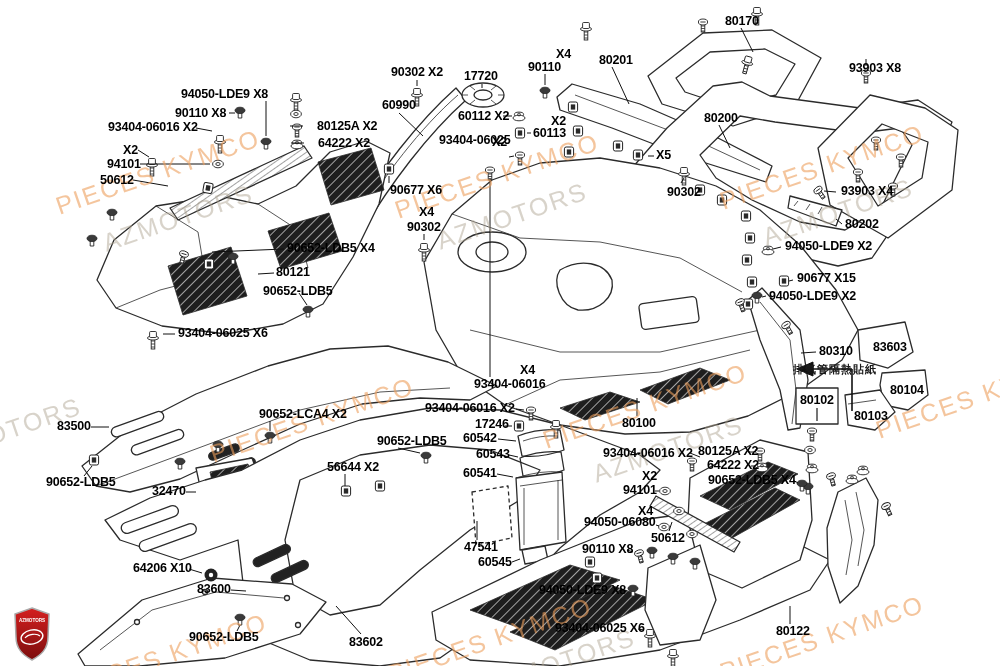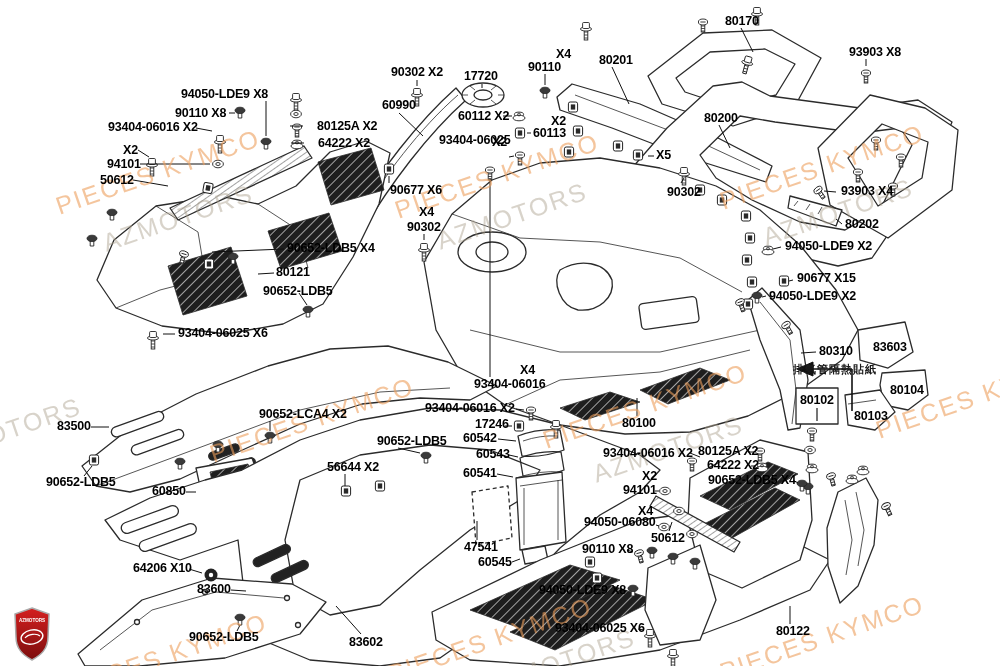--- a/index.html
+++ b/index.html
@@ -371,41 +371,41 @@
 <div class="lbl" style="left:528px;top:61px">90110</div>
 <div class="lbl" style="left:599px;top:54px">80201</div>
 <div class="lbl" style="left:492px;top:136px">X2</div>
 <div class="lbl" style="left:439px;top:134px">93404-06025</div>
 <div class="lbl" style="left:390px;top:184px">90677  X6</div>
 <div class="lbl" style="left:419px;top:206px">X4</div>
 <div class="lbl" style="left:407px;top:221px">90302</div>
 <div class="lbl" style="left:656px;top:149px">X5</div>
 <div class="lbl" style="left:667px;top:186px">90302</div>
 <div class="lbl" style="left:725px;top:15px">80170</div>
-<div class="lbl" style="left:849px;top:46px">93903  X8</div>
+<div class="lbl" style="left:849px;top:62px">93903  X8</div>
 <div class="lbl" style="left:704px;top:112px">80200</div>
 <div class="lbl" style="left:841px;top:185px">93903  X4</div>
 <div class="lbl" style="left:845px;top:218px">80202</div>
 <div class="lbl" style="left:785px;top:240px">94050-LDE9 X2</div>
 <div class="lbl" style="left:797px;top:272px">90677   X15</div>
 <div class="lbl" style="left:769px;top:290px">94050-LDE9 X2</div>
 <div class="lbl" style="left:819px;top:345px">80310</div>
 <div class="lbl" style="left:873px;top:341px">83603</div>
 <div class="lbl" style="left:890px;top:384px">80104</div>
 <div class="lbl" style="left:800px;top:394px">80102</div>
 <div class="lbl" style="left:854px;top:410px">80103</div>
 <div class="lbl" style="left:622px;top:417px">80100</div>
 <div class="lbl" style="left:287px;top:242px">90652-LDB5 X4</div>
 <div class="lbl" style="left:276px;top:266px">80121</div>
 <div class="lbl" style="left:263px;top:285px">90652-LDB5</div>
 <div class="lbl" style="left:178px;top:327px">93404-06025 X6</div>
 <div class="lbl" style="left:259px;top:408px">90652-LCA4 X2</div>
 <div class="lbl" style="left:57px;top:420px">83500</div>
 <div class="lbl" style="left:46px;top:476px">90652-LDB5</div>
-<div class="lbl" style="left:152px;top:485px">60850</div>
+<div class="lbl" style="left:152px;top:485px">32470</div>
 <div class="lbl" style="left:377px;top:435px">90652-LDB5</div>
 <div class="lbl" style="left:327px;top:461px">56644  X2</div>
 <div class="lbl" style="left:133px;top:562px">64206 X10</div>
 <div class="lbl" style="left:197px;top:583px">83600</div>
 <div class="lbl" style="left:189px;top:631px">90652-LDB5</div>
 <div class="lbl" style="left:349px;top:636px">83602</div>
 <div class="lbl" style="left:520px;top:364px">X4</div>
 <div class="lbl" style="left:474px;top:378px">93404-06016</div>
 <div class="lbl" style="left:425px;top:402px">93404-06016 X2</div>
 <div class="lbl" style="left:475px;top:418px">17246</div>

